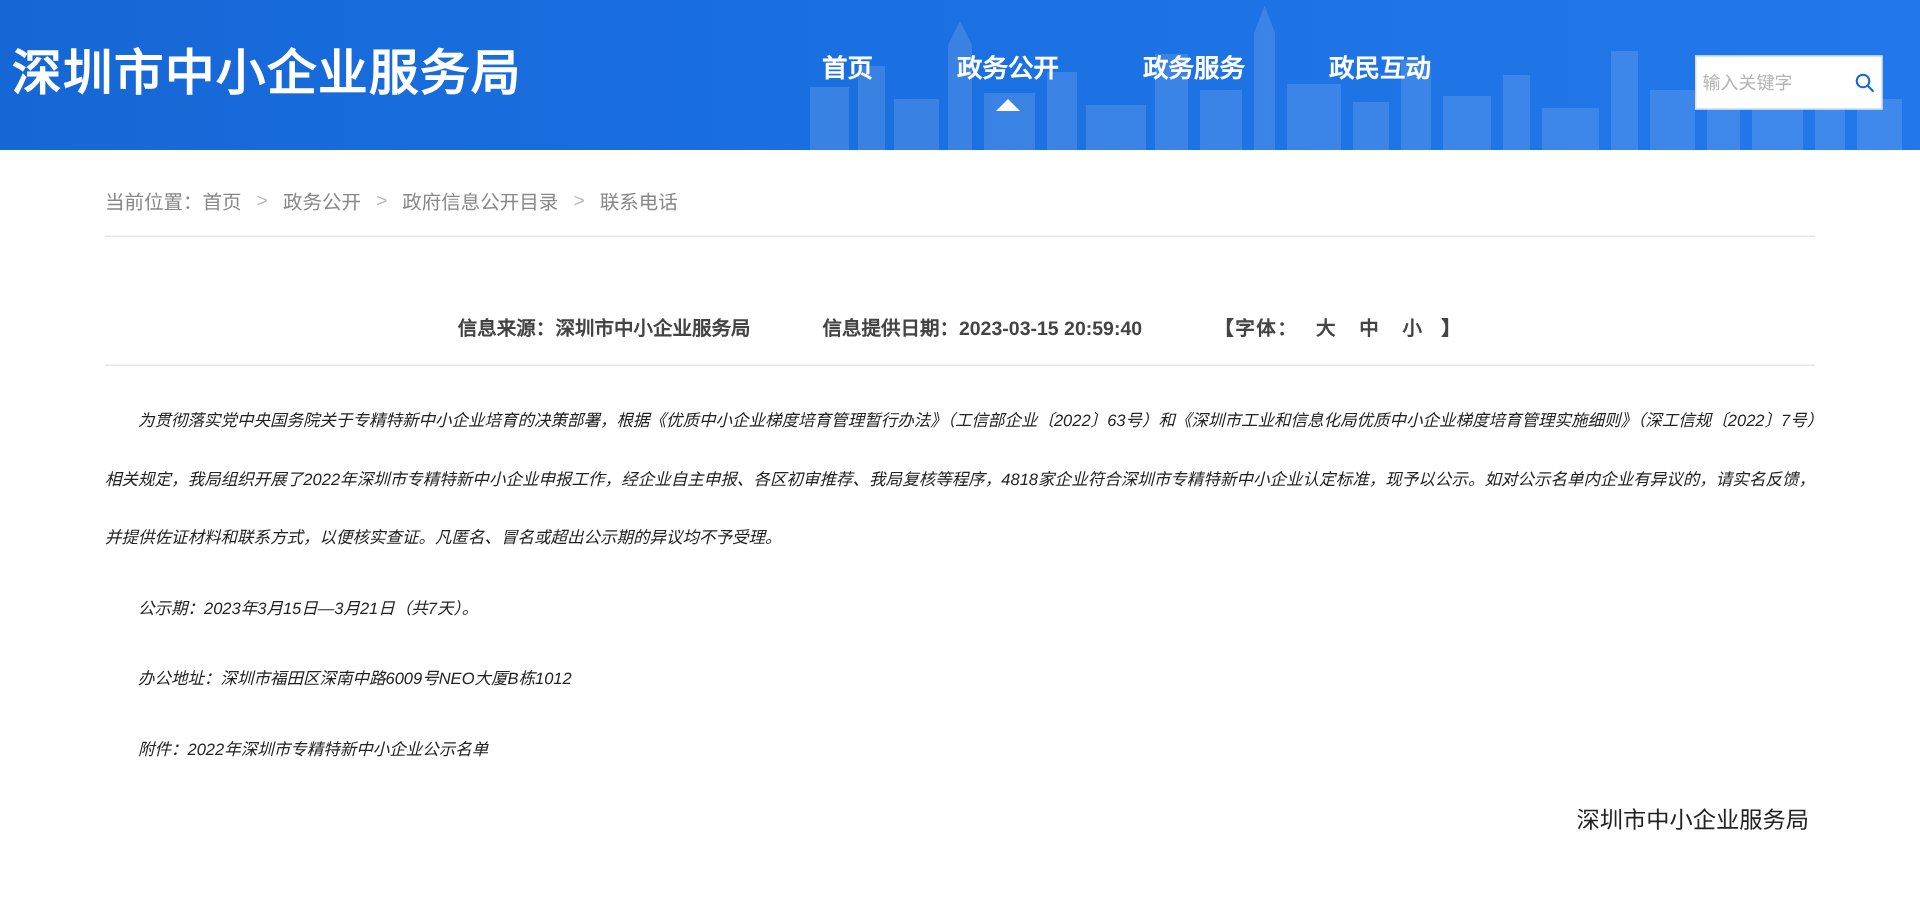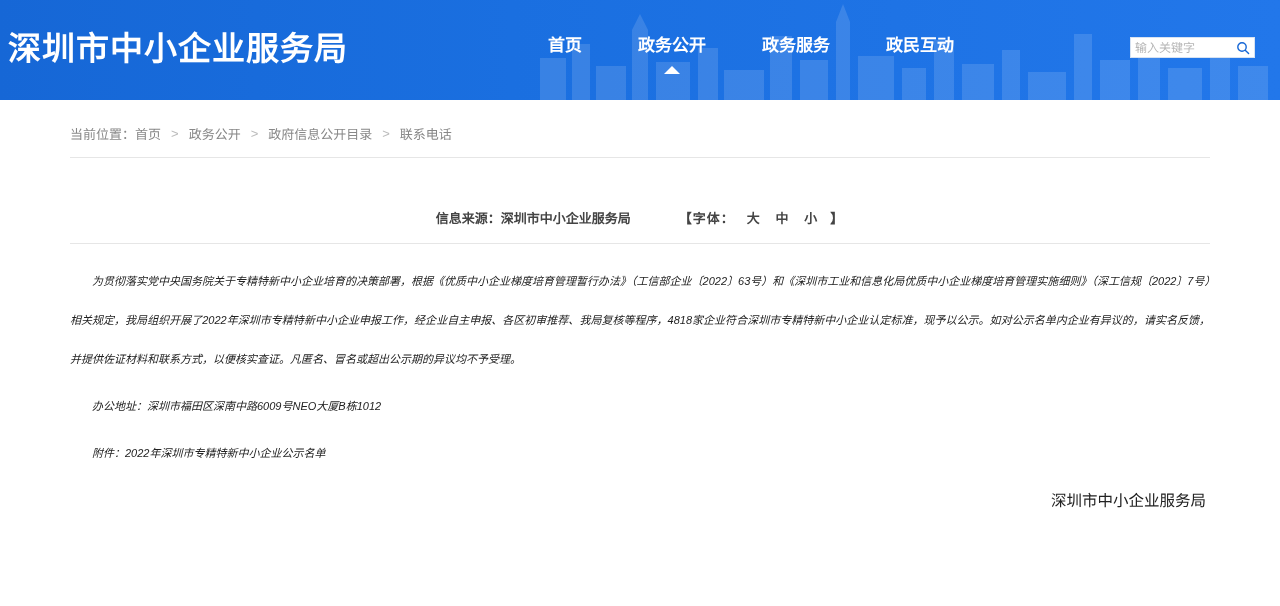--- a/index.html
+++ b/index.html
@@ -73,21 +73,21 @@
     border-bottom: 8px solid #ffffff;
     display: none;
   }
   .nav-item.active .caret { display: block; }
 
   .search-box {
     position: absolute;
     right: 25px;
     top: 37px;
     width: 125px;
-    height: 21px;
+    height: 36px;
     background: #ffffff;
     border: 1px solid #d6e2f2;
     display: flex;
     align-items: center;
   }
   .search-input {
     border: none;
     outline: none;
     height: 19px;
     width: 100px;
@@ -263,31 +263,35 @@
   </div>
 </div>
 
 <div class="article">
 
 
   <div class="article-meta">
     <span>
       <span>信息来源：</span><span>深圳市中小企业服务局</span>
     </span>
+    <span>
+      <span>信息提供日期：</span><span>2023-03-15 20:59:40</span>
+    </span>
     <span class="meta-fontsize">
       <span>【字体：</span>
       <span class="fs-opt">大</span>
       <span class="fs-opt">中</span>
       <span class="fs-opt">小</span>
       <span>】</span>
     </span>
   </div>
 
   <div class="article-body">
     <p>为贯彻落实党中央国务院关于专精特新中小企业培育的决策部署，根据《优质中小企业梯度培育管理暂行办法》（工信部企业〔2022〕63号）和《深圳市工业和信息化局优质中小企业梯度培育管理实施细则》（深工信规〔2022〕7号）相关规定，我局组织开展了2022年深圳市专精特新中小企业申报工作，经企业自主申报、各区初审推荐、我局复核等程序，4818家企业符合深圳市专精特新中小企业认定标准，现予以公示。如对公示名单内企业有异议的，请实名反馈，并提供佐证材料和联系方式，以便核实查证。凡匿名、冒名或超出公示期的异议均不予受理。</p>
+    <p>公示期：2023年3月15日—3月21日（共7天）。</p>
     <p>办公地址：深圳市福田区深南中路6009号NEO大厦B栋1012</p>
     <p>附件：2022年深圳市专精特新中小企业公示名单</p>
   </div>
 
   <div class="sign-block">
     <div>深圳市中小企业服务局</div>
 
   </div>
 </div>
 

